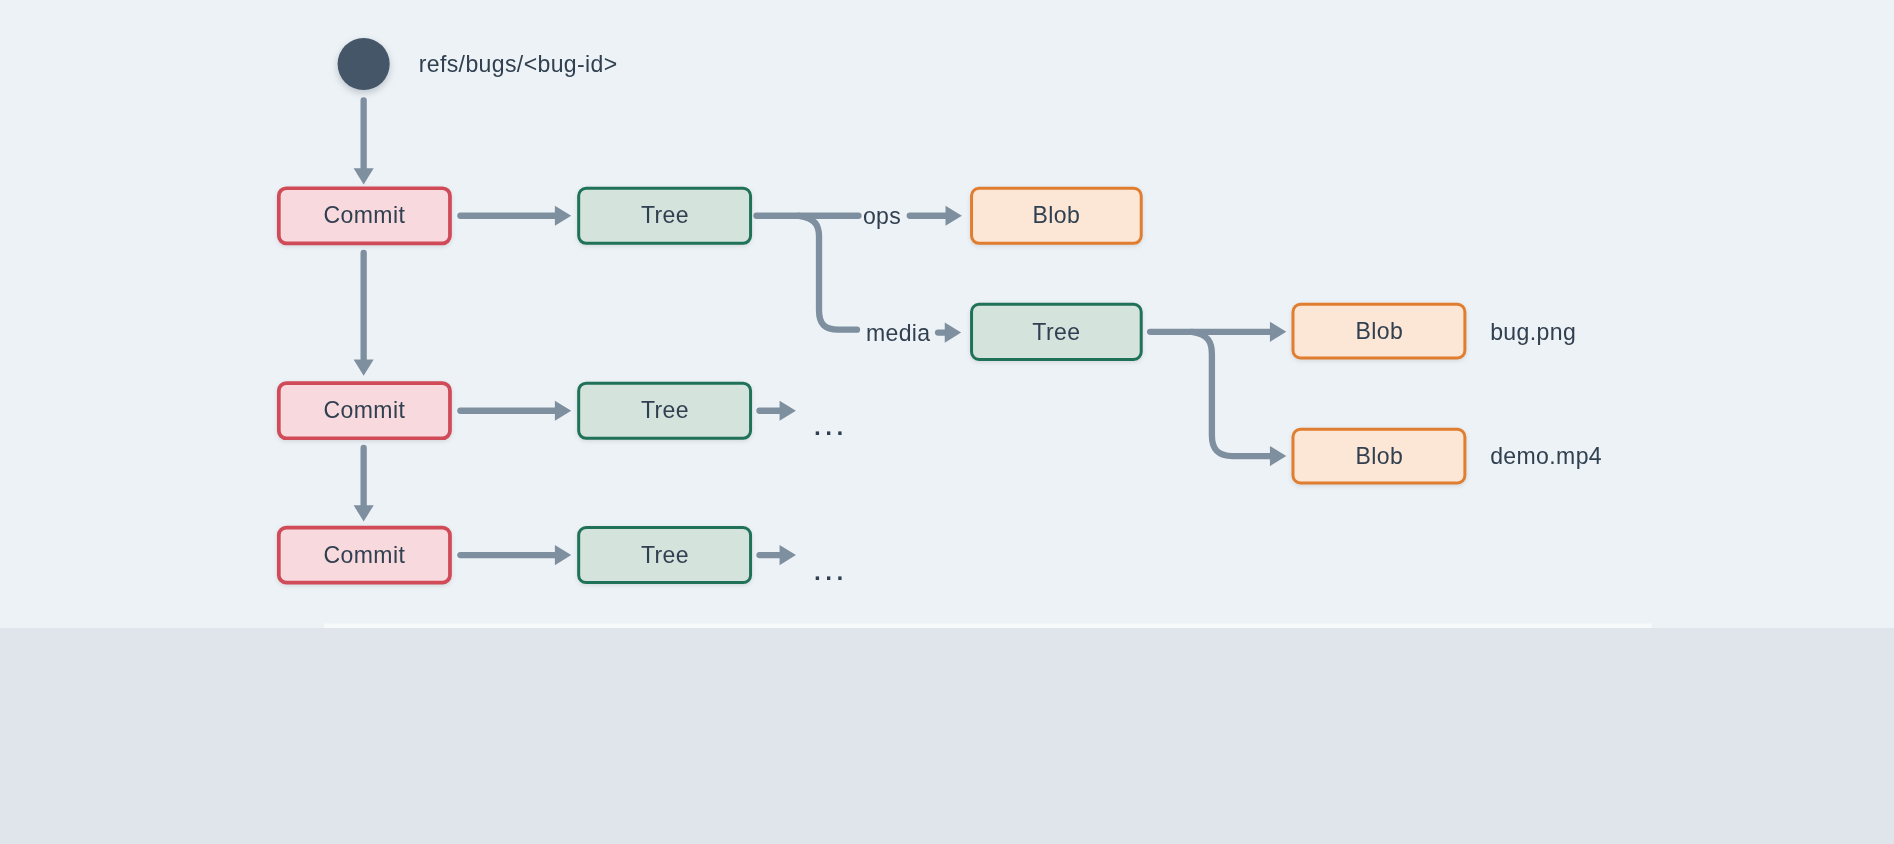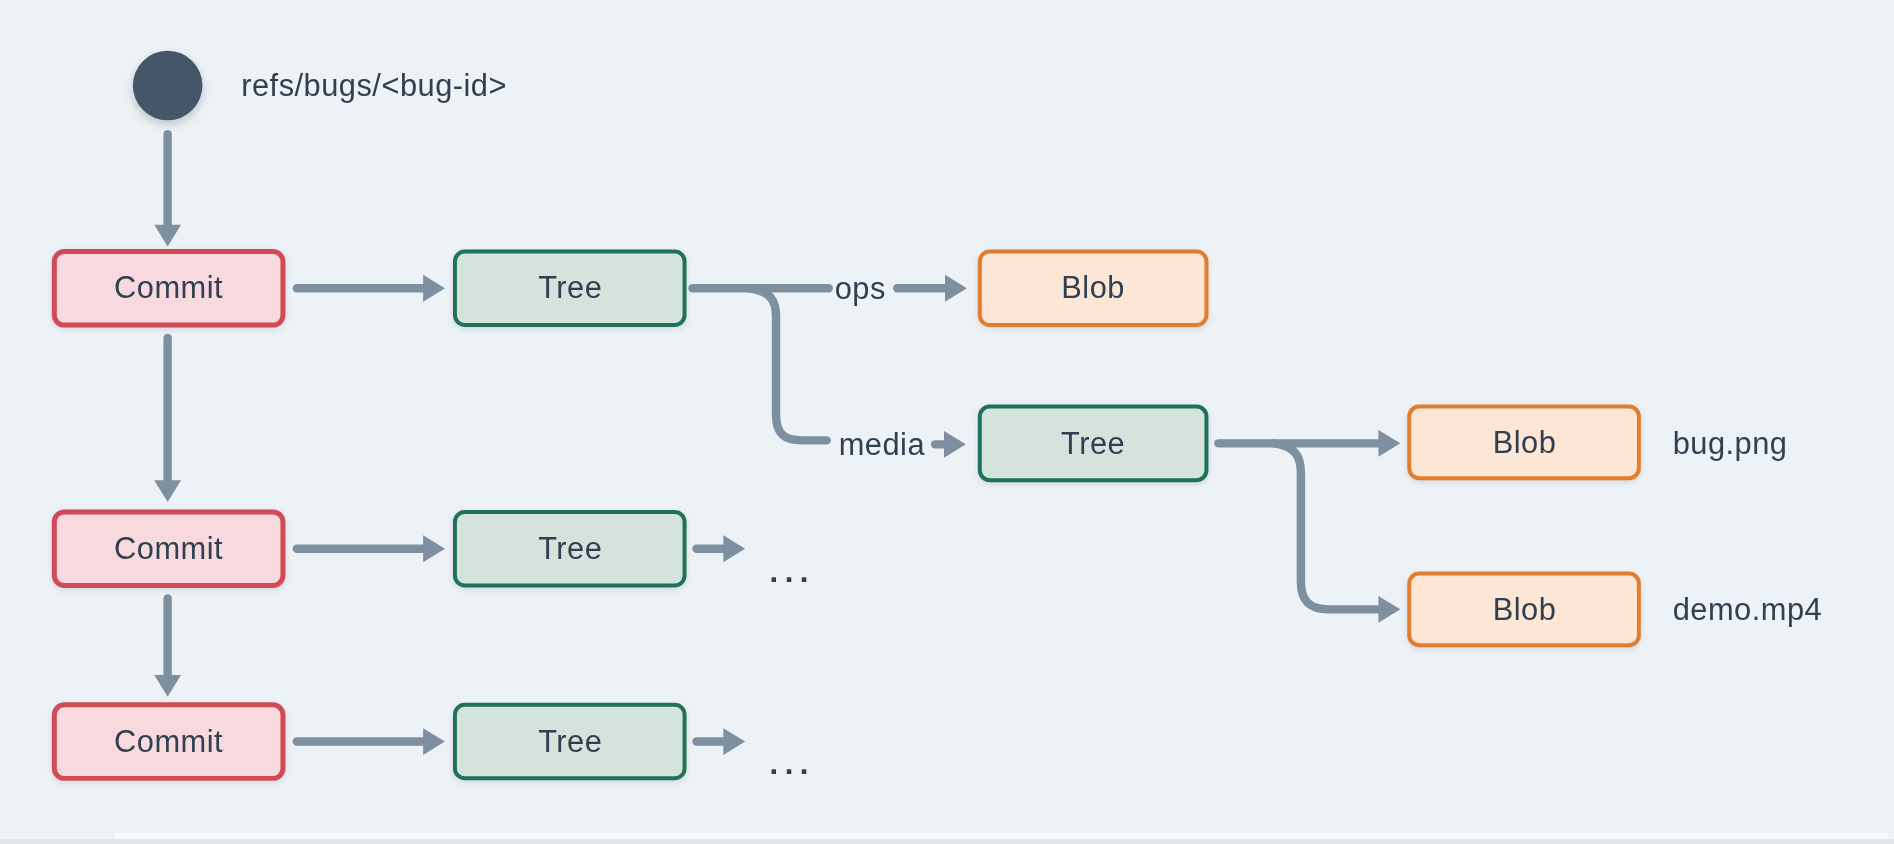--- a/index.html
+++ b/index.html
@@ -4,21 +4,21 @@
 <style>
   html, body {
     margin: 0;
     padding: 0;
     background: #dfe5ea;
     font-family: "Liberation Sans", "DejaVu Sans", sans-serif;
   }
   .stage {
     position: relative;
     width: 1894px;
-    height: 839px;
+    height: 628px;
     background: var(--background, #edf2f6);
     overflow: hidden;
   }
   svg { display: block; width: 100%; height: 100%; }
 
   .ref-node {
     fill: var(--ref_node, #455668);
     filter: drop-shadow(0 4px 5px rgba(69, 86, 104, 0.30));
   }
   .edge {

